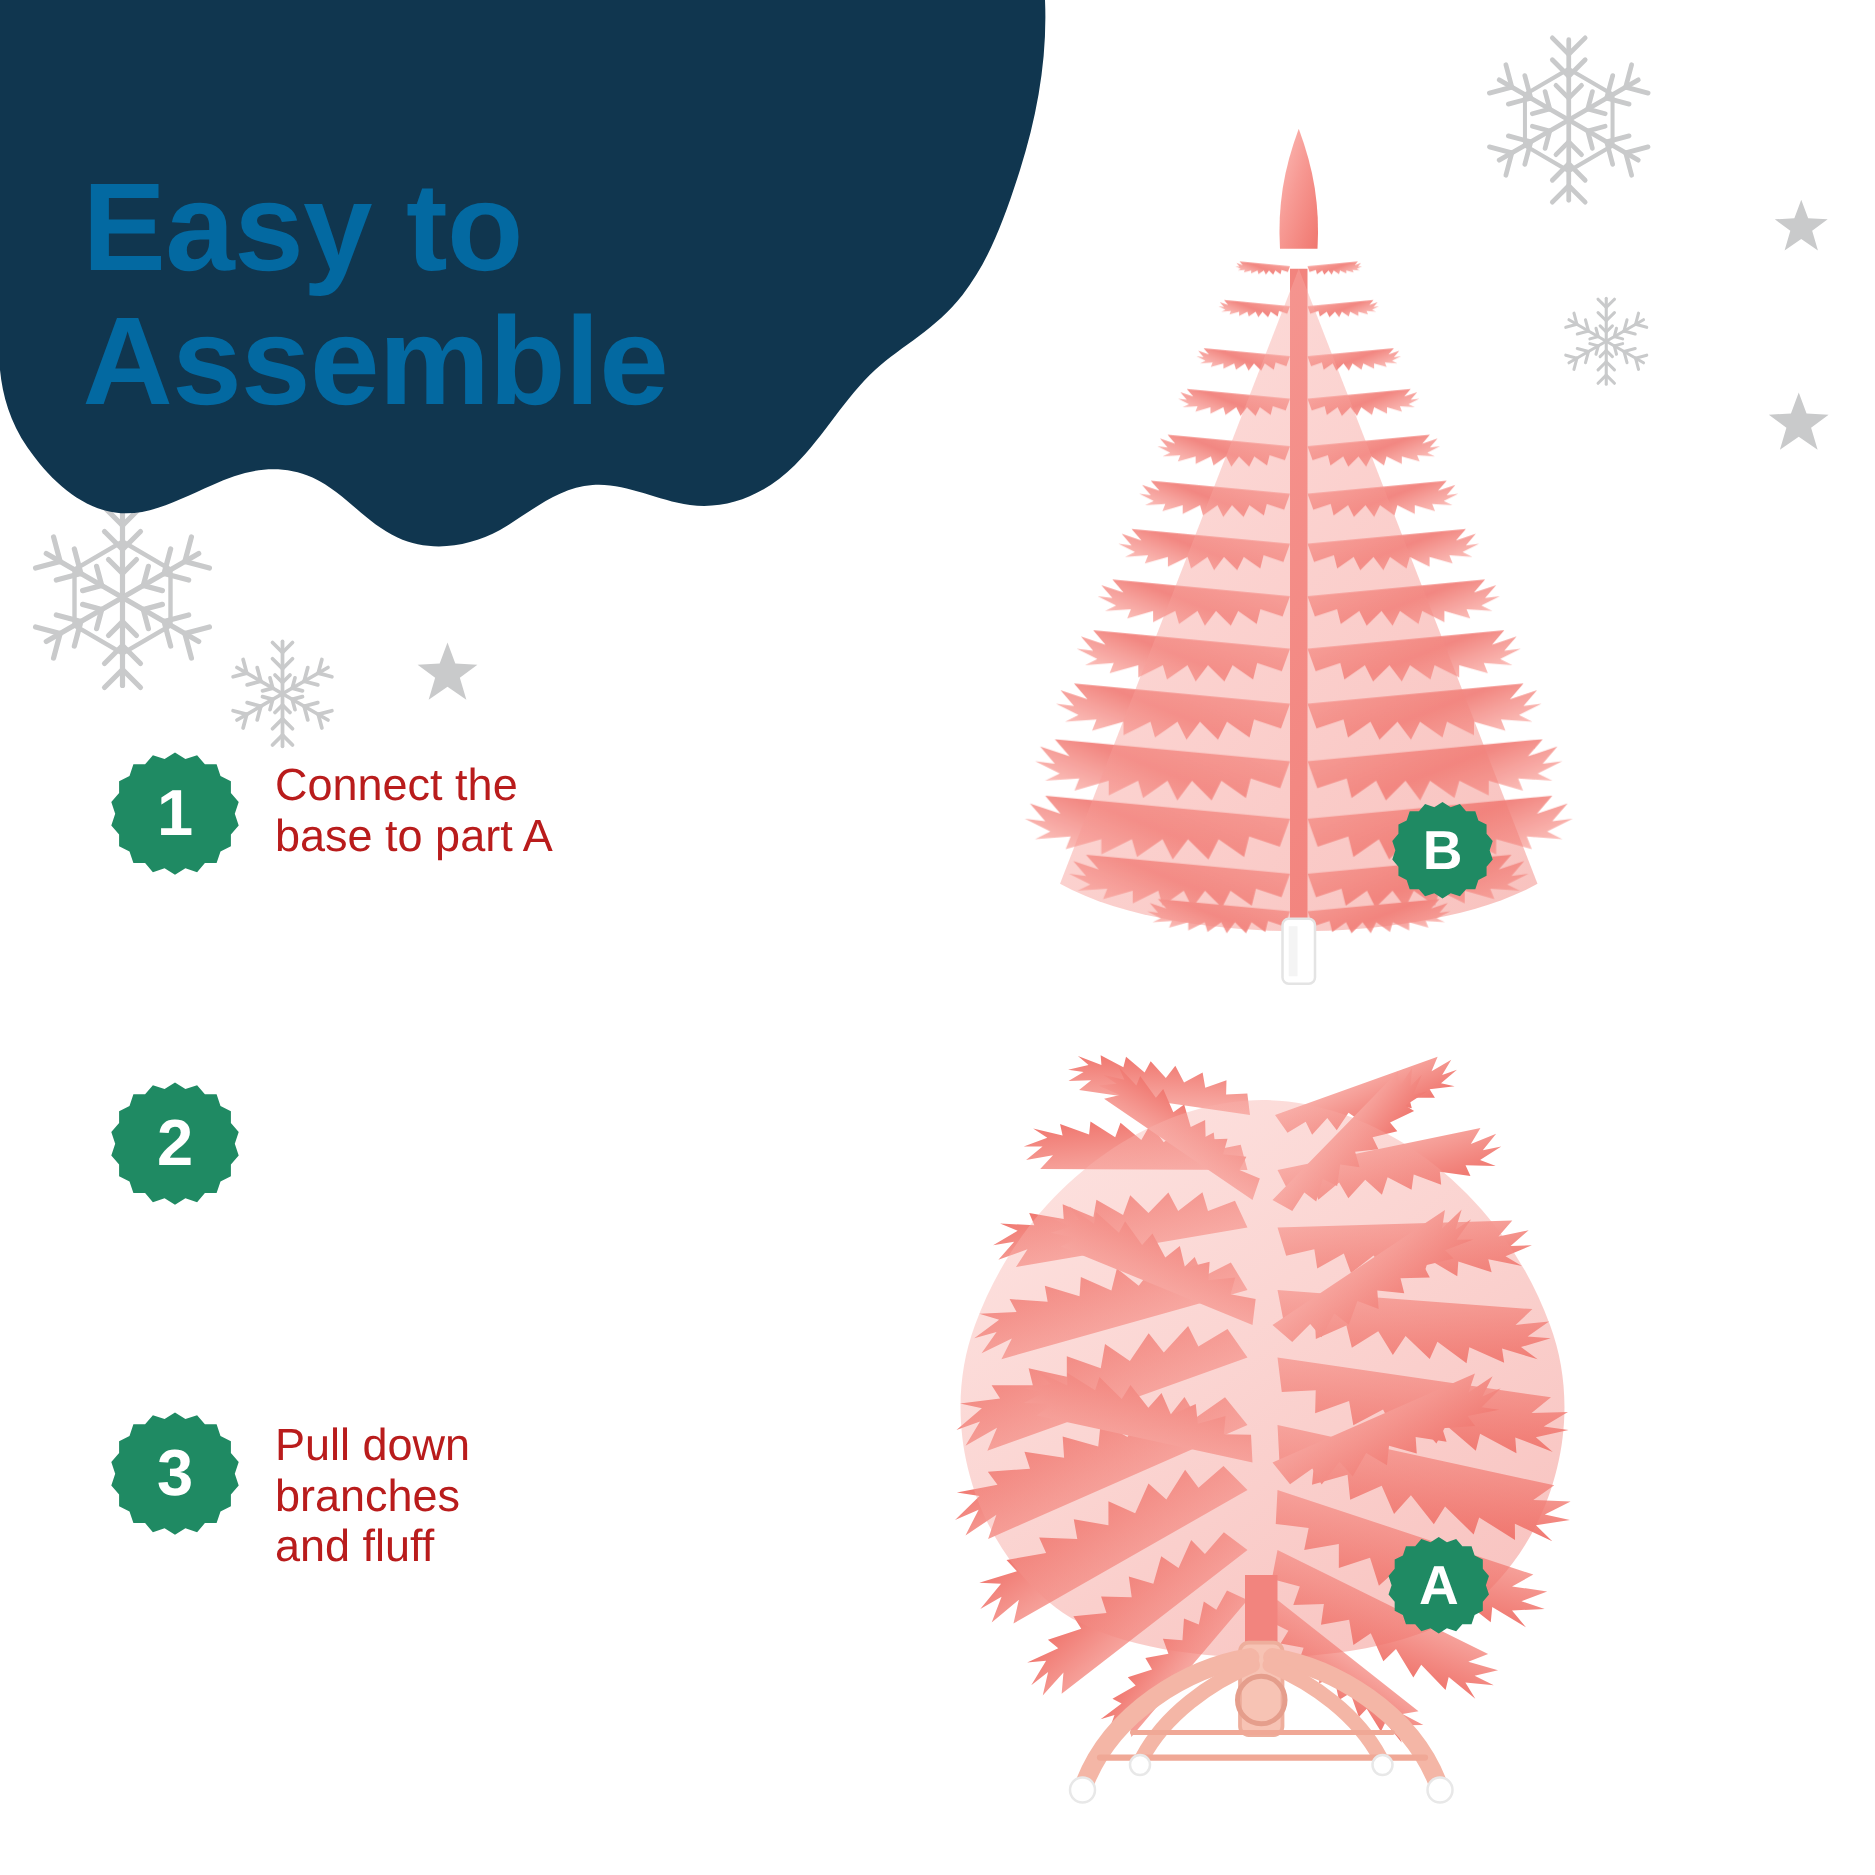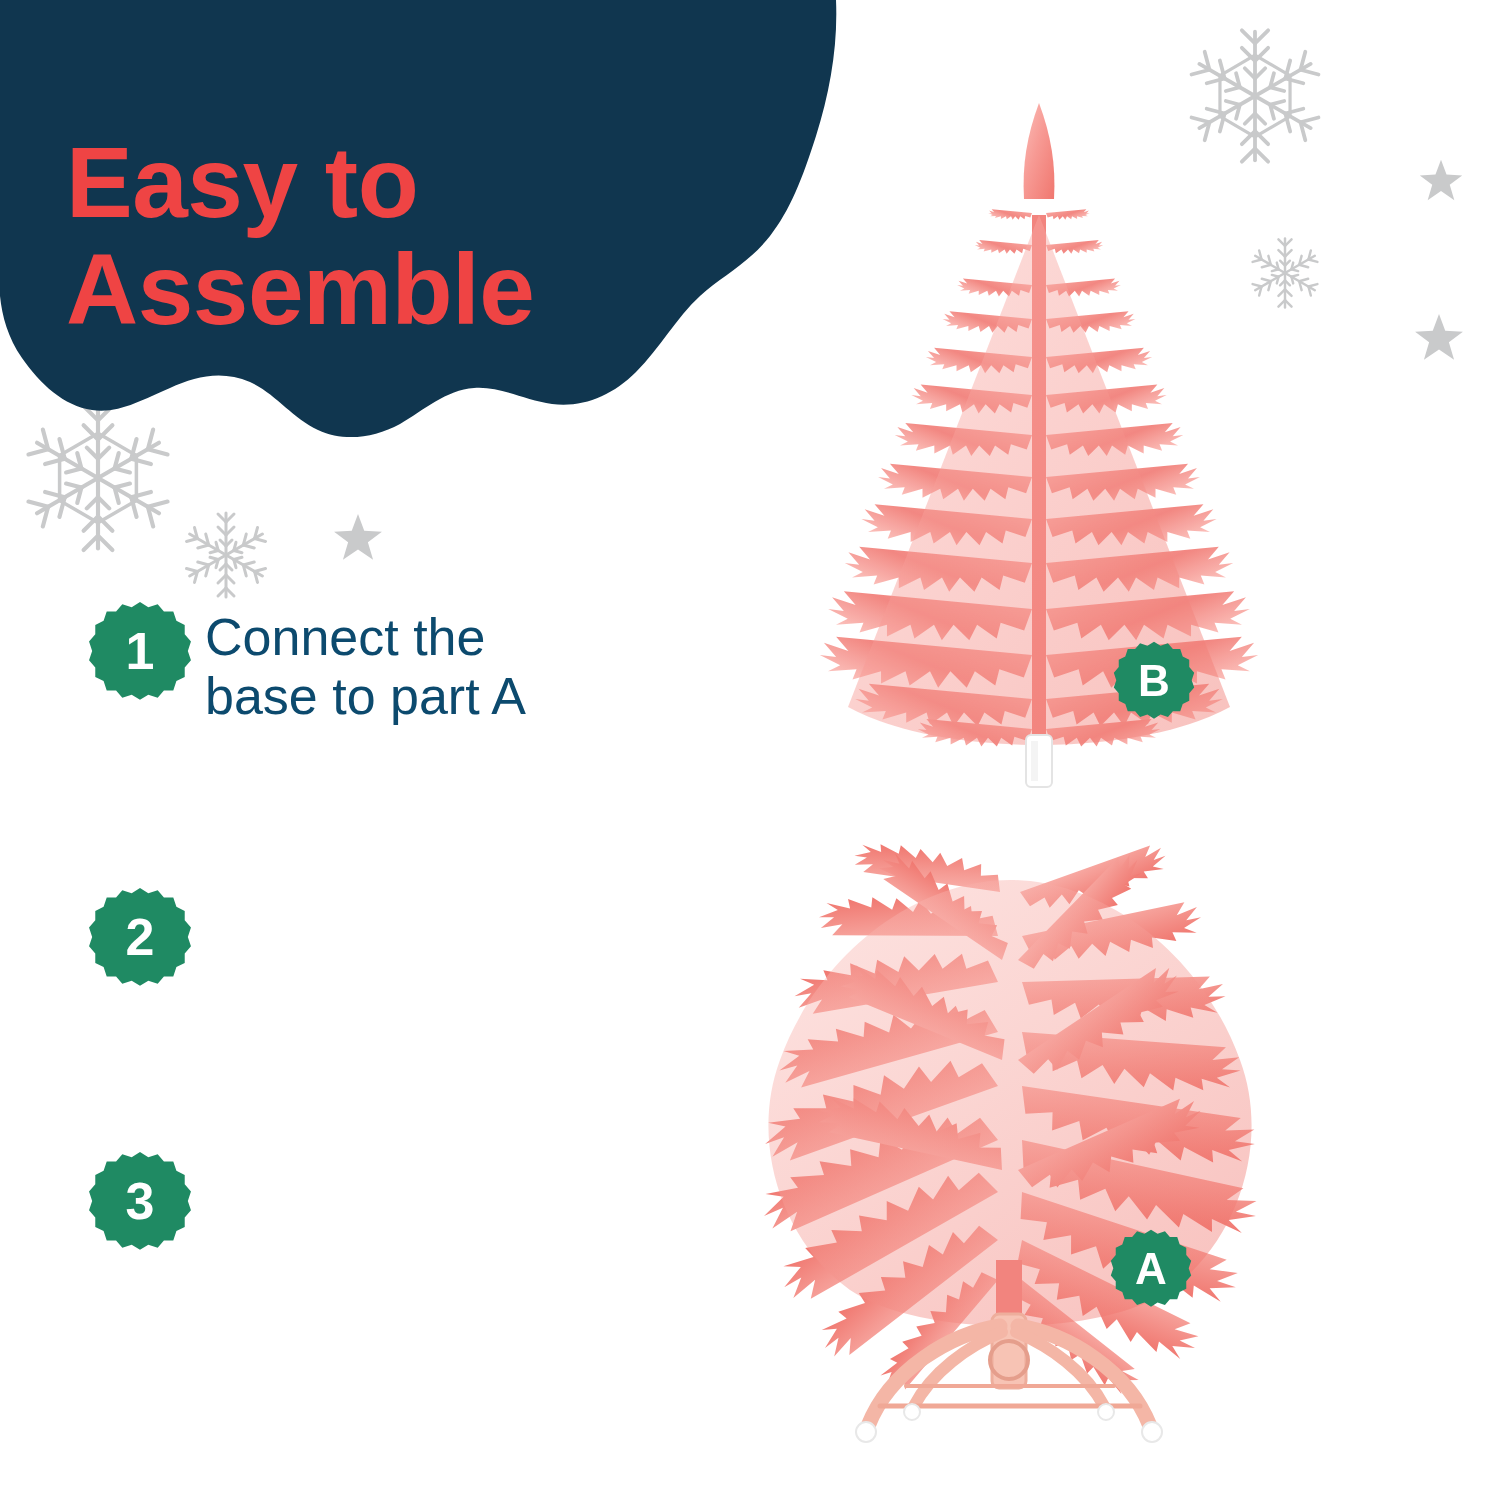--- a/index.html
+++ b/index.html
@@ -14,21 +14,21 @@
   
   .deco{position:absolute;pointer-events:none;}
   .deco svg{display:block;}
 
   
   .header-blob{position:absolute;left:0;top:0;width:900px;height:470px;}
   .header-blob svg{display:block;}
 
   .headline{
     position:absolute;left:66px;top:62px;width:640px;
-    color:#ef4444;
+    color:#0369a1;
     font-weight:700;
     font-size:100px;
     line-height:1.07;
     letter-spacing:-0.5px;
     white-space:pre-line;
   }
 
   
   .steps{position:absolute;left:0;top:600px;width:760px;}
   .step{position:relative;display:flex;align-items:flex-start;}
@@ -37,23 +37,23 @@
     position:relative;flex:0 0 auto;
     width:104px;height:104px;margin-left:88px;
   }
   .step-badge svg{display:block;width:104px;height:104px;}
   .badge-num{
     position:absolute;inset:0;display:flex;align-items:center;justify-content:center;
     color:#ffffff;font-weight:700;font-size:52px;line-height:1;
     padding-bottom:2px;
   }
   .step-text{
-    margin-left:13px;
-    color:#0c4a6e;
-    font-size:52px;
+    margin-left:28px;
+    color:#b91c1c;
+    font-size:36px;
     font-weight:400;
     line-height:1.13;
     white-space:pre-line;
     padding-top:8px;
     max-width:520px;
   }
 
   
   .tree-top{position:absolute;left:760px;top:95px;width:560px;height:760px;}
   .tree-bottom{position:absolute;left:700px;top:840px;width:620px;height:640px;}
@@ -483,17 +483,20 @@
       </div>
     </div>
 
     <div class="step">
       <div class="step-badge">
         <svg viewBox="0 0 100 100">
           <path fill="#1f8a63" d="M50 2 L58 7 L67 4 L73 11 L82 11 L85 20 L93 24 L93 33 L99 40 L96 49 L99 58 L93 65 L93 74 L85 78 L82 87 L73 87 L67 94 L58 91 L50 96 L42 91 L33 94 L27 87 L18 87 L15 78 L7 74 L7 65 L1 58 L4 49 L1 40 L7 33 L7 24 L15 20 L18 11 L27 11 L33 4 L42 7 Z"></path>
         </svg>
         <span class="badge-num">3</span>
       </div>
+      <div class="step-text">Pull down
+branches
+and fluff</div>
     </div>
 
   </div>
 
 </div>
 
 </body></html>

